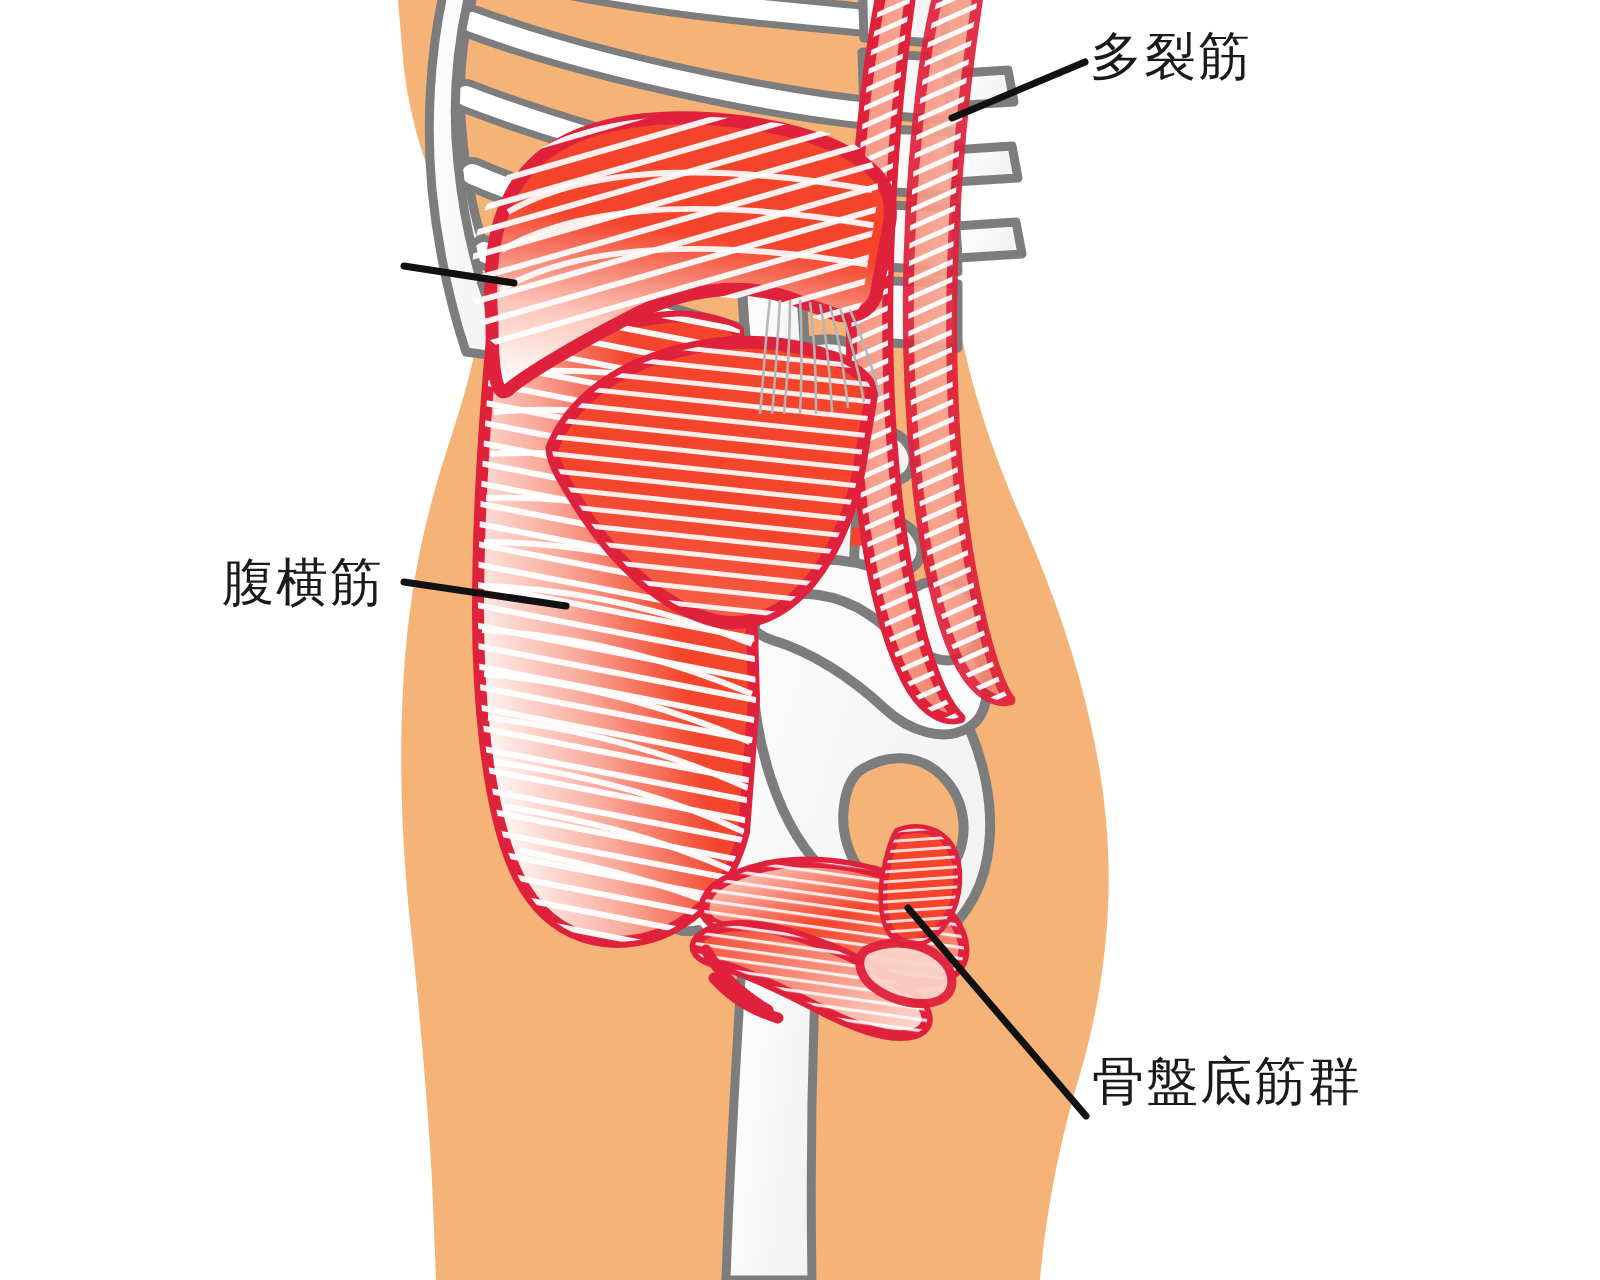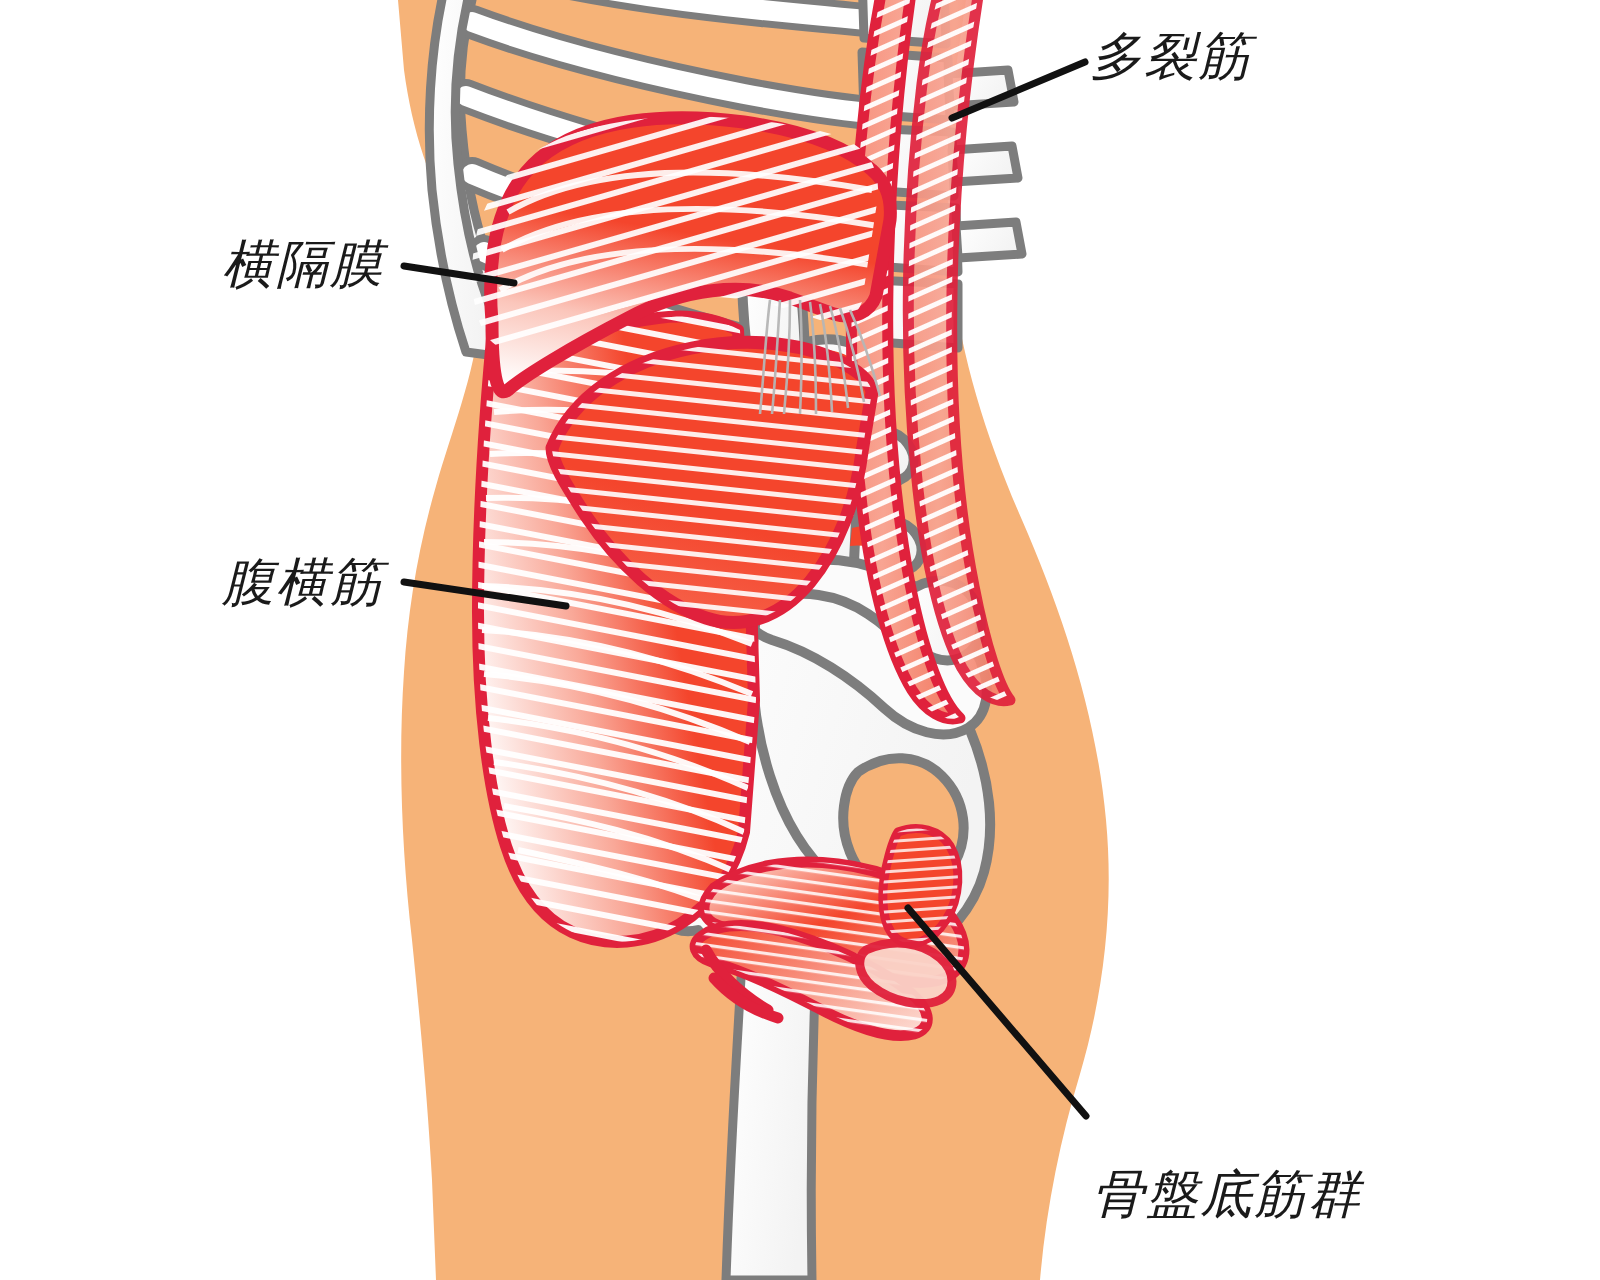--- a/index.html
+++ b/index.html
@@ -9,21 +9,20 @@
   }
   body {
     font-family: "Liberation Sans", "DejaVu Sans", sans-serif;
   }
   #stage {
     position: relative;
     width: 1600px;
     height: 1280px;
     background: #ffffff;
     overflow: hidden;
-    font-style: italic;
   }
   #figure {
     position: absolute;
     left: 0;
     top: 0;
     width: 1600px;
     height: 1280px;
   }
   .label {
     position: absolute;
@@ -31,21 +30,21 @@
     font-size: 52px;
     font-weight: 500;
     letter-spacing: 2px;
     white-space: nowrap;
     line-height: 1;
     font-family: "DejaVu Sans", "Liberation Sans", sans-serif;
   }
   #lbl-diaphragm { left: 222px; top: 238px; }
   #lbl-transverse { left: 222px; top: 556px; text-align: right; }
   #lbl-multifidus { left: 1090px; top: 30px; }
-  #lbl-pelvic { left: 1092px; top: 1168px; }
+  #lbl-pelvic { left: 1092px; top: 1055px; }
 </style>
 </head>
 <body style="background: rgb(255, 255, 255);">
 
 <div id="stage" style="background: rgb(255, 255, 255);">
 
   <svg id="figure" viewBox="0 0 1600 1280" xmlns="http://www.w3.org/2000/svg">
     <defs>
 
       <linearGradient id="gDiaph" x1="0.42" y1="0" x2="0.18" y2="1">
@@ -483,19 +482,18 @@
     <g stroke="#111111" stroke-width="7" stroke-linecap="round" fill="none">
       <line id="ld-multifidus" x1="1085" y1="62" x2="952" y2="118"></line>
       <line id="ld-diaphragm" x1="404" y1="266" x2="514" y2="283"></line>
       <line id="ld-transverse" x1="404" y1="582" x2="566" y2="606"></line>
       <line id="ld-pelvic" x1="1086" y1="1116" x2="908" y2="908"></line>
     </g>
   </svg>
 
   <div class="label" id="lbl-multifidus" style="color: rgb(26, 26, 26);">多裂筋</div>
 
-  <div class="label" id="lbl-diaphragm" style="color: rgb(26, 26, 26);">横隔膜</div>
 
   <div class="label" id="lbl-transverse" style="color: rgb(26, 26, 26);">腹横筋</div>
 
   <div class="label" id="lbl-pelvic" style="color: rgb(26, 26, 26);">骨盤底筋群</div>
 
 </div>
 
 </body></html>

